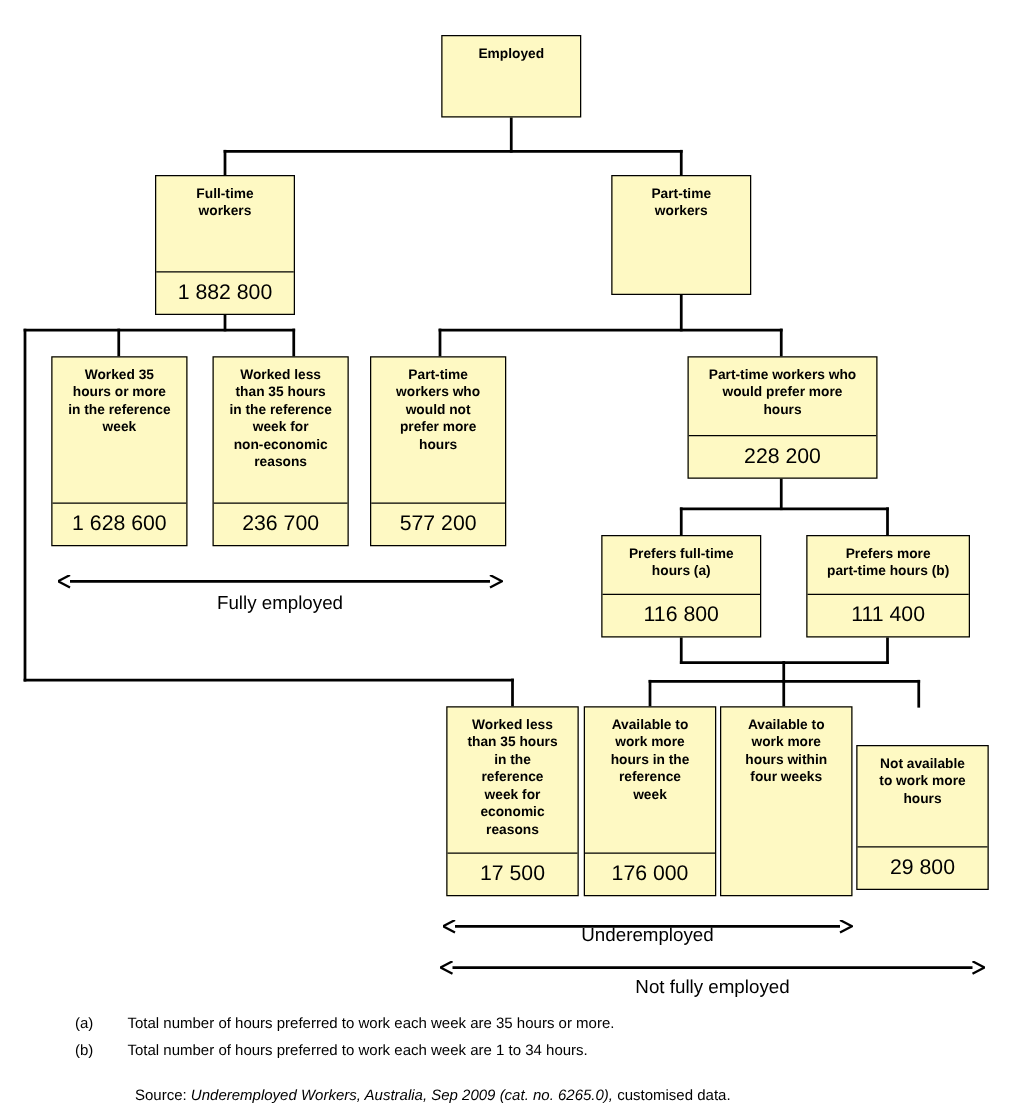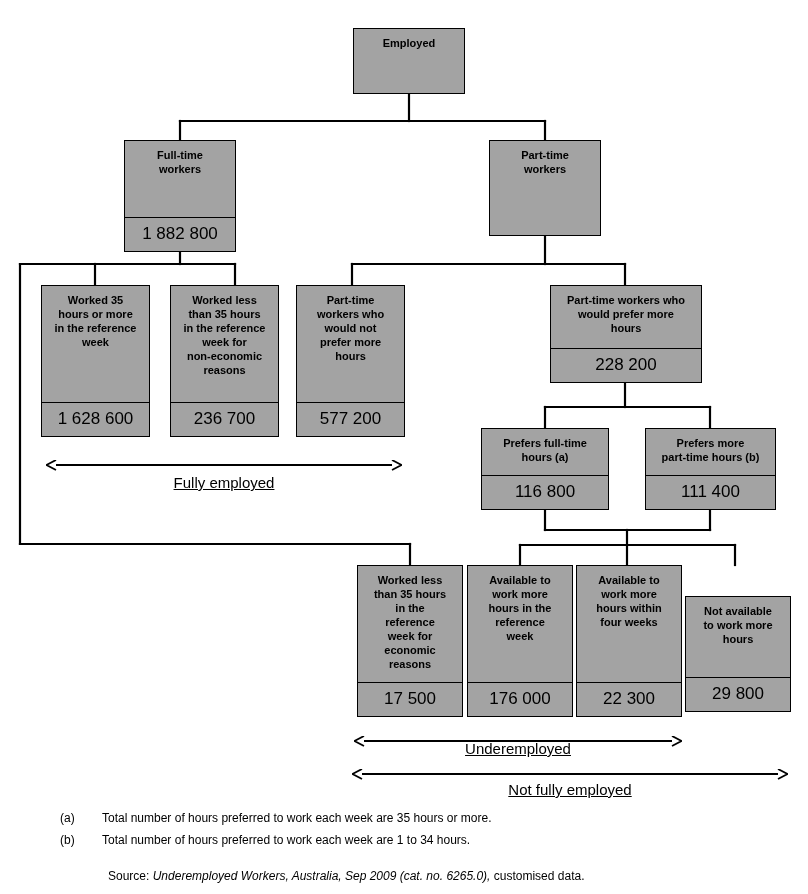--- a/index.html
+++ b/index.html
@@ -17,21 +17,21 @@
   }
   #chart-root {
     position: absolute;
     left: 0; top: 0;
     width: 808px;
     height: 894px;
   }
   .node {
     position: absolute;
     border: 1.6px solid #000;
-    background: #a3a3a3;
+    background: #fef9c3;
     box-sizing: border-box;
     display: flex;
     flex-direction: column;
     z-index: 5;
   }
   .node-label {
     flex: 1 1 auto;
     display: flex;
     align-items: flex-start;
     justify-content: center;
@@ -52,21 +52,20 @@
     box-sizing: border-box;
     white-space: nowrap;
   }
   .bracket-label {
     position: absolute;
     text-align: center;
     font-size: 15px;
     line-height: 18px;
     z-index: 4;
     white-space: nowrap;
-    text-decoration: underline;
   }
   .footnote {
     position: absolute;
     font-size: 12px;
     line-height: 16px;
     white-space: nowrap;
   }
   .footnote .marker {
     position: absolute;
     left: 0;
@@ -199,21 +198,20 @@
     <div class="node-value">17 500</div>
   </div>
 
   <div class="node" style="left:467px; top:565px; width:106px; height:152px;">
     <div class="node-label">Available to<br>work more<br>hours in the<br>reference<br>week</div>
     <div class="node-value">176 000</div>
   </div>
 
   <div class="node" style="left:576px; top:565px; width:106px; height:152px;">
     <div class="node-label">Available to<br>work more<br>hours within<br>four weeks</div>
-    <div class="node-value">22 300</div>
   </div>
 
   <div class="node" style="left:685px; top:596px; width:106px; height:116px;">
     <div class="node-label">Not available<br>to work more<br>hours</div>
     <div class="node-value">29 800</div>
   </div>
 
   <div class="bracket-label" style="left:56px; top:474px; width:336px;">Fully employed</div>
 
   <div class="bracket-label" style="left:362px; top:781px; width:416px;">Not fully employed</div>

